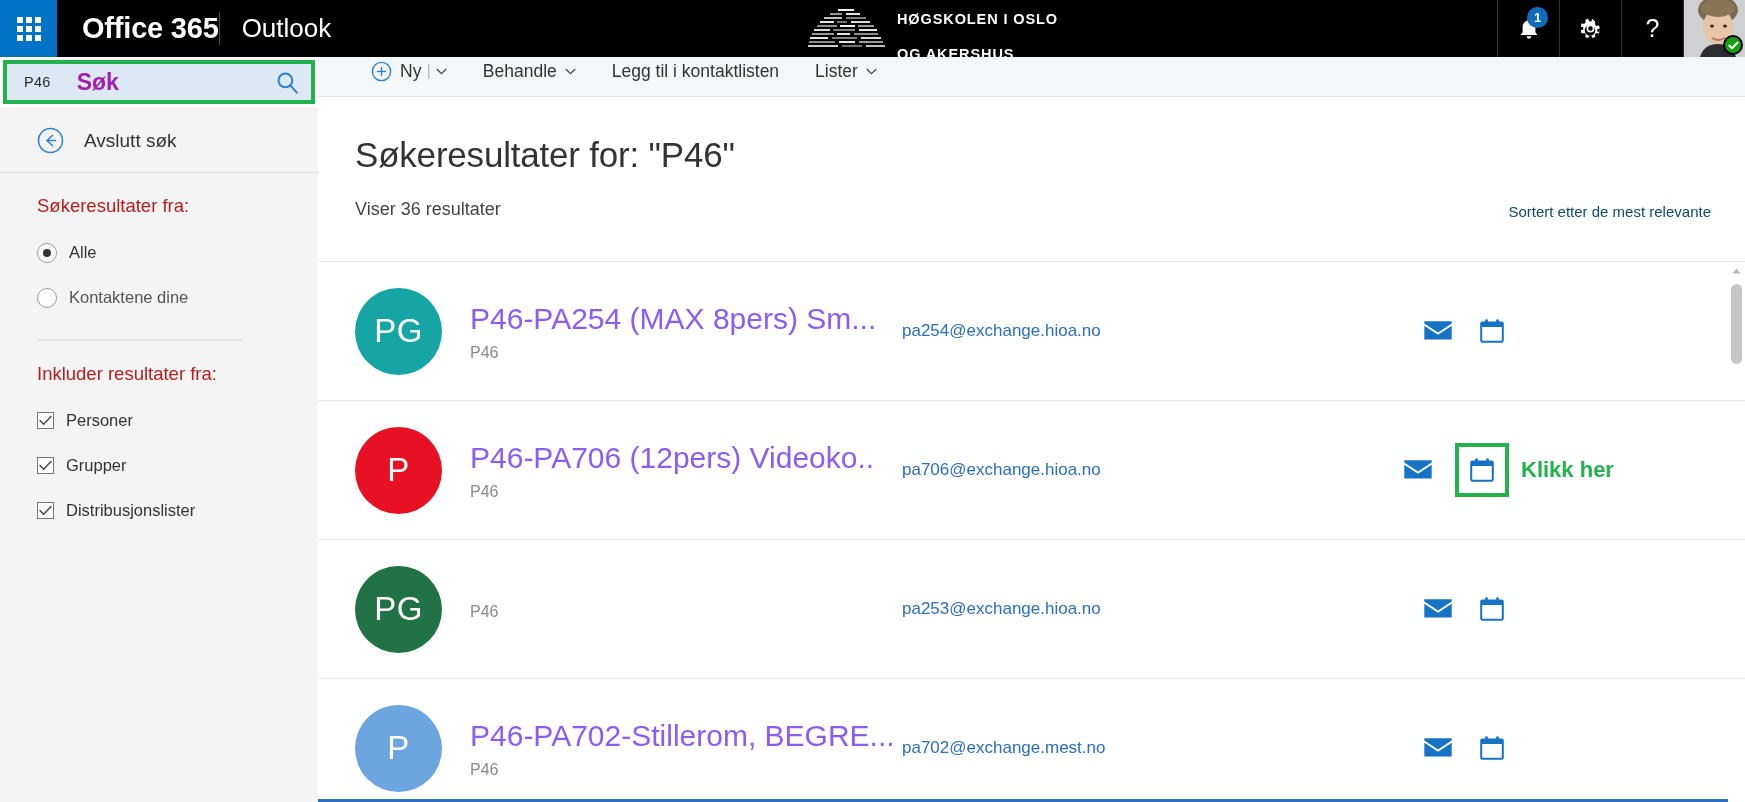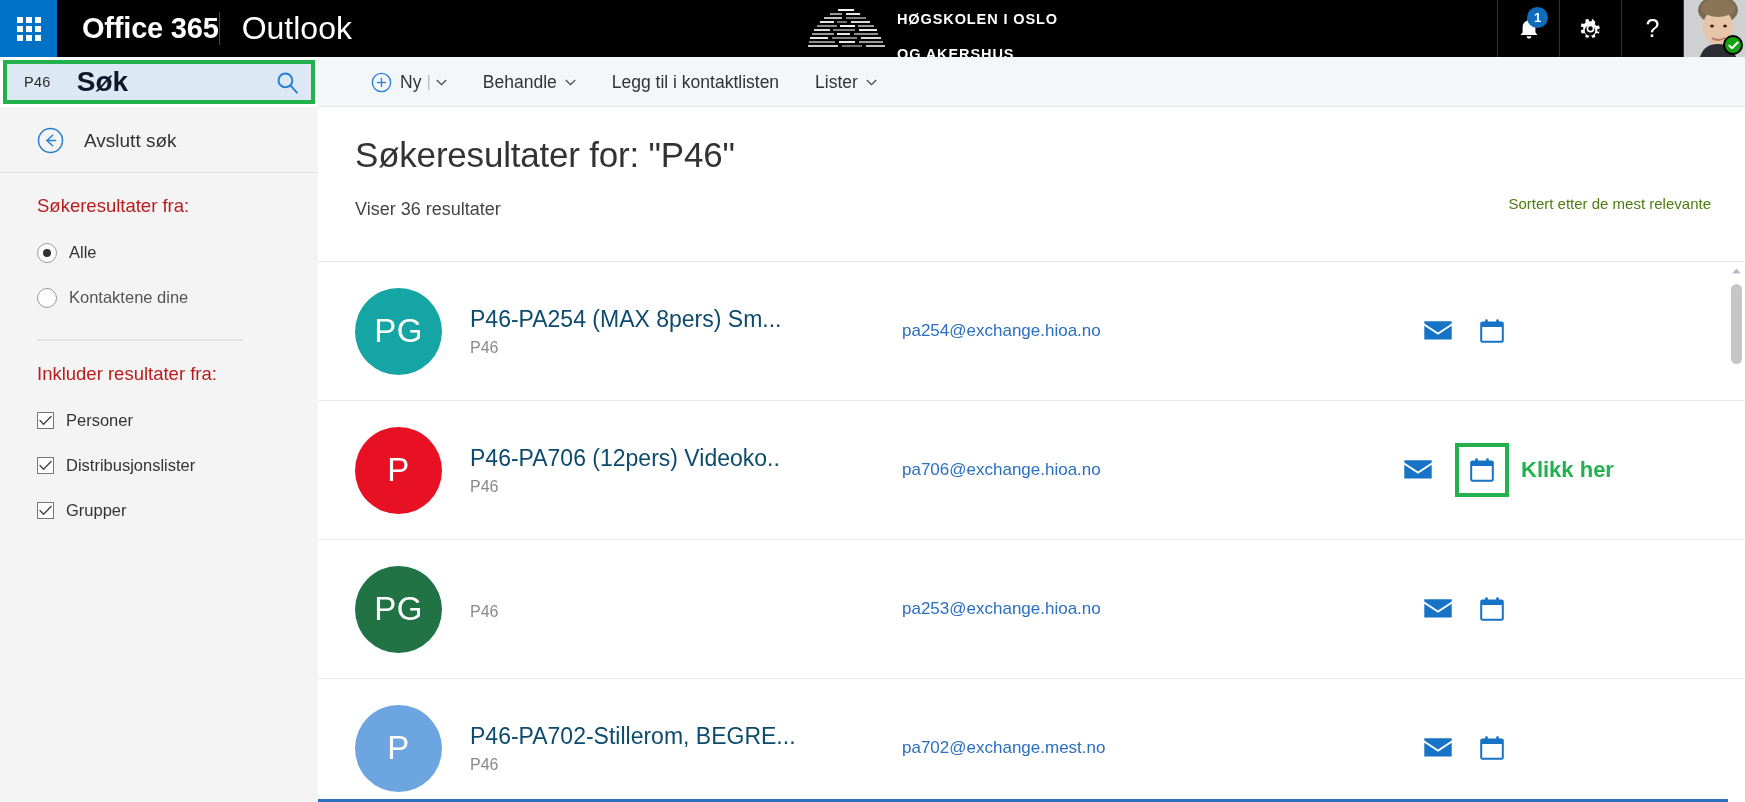--- a/index.html
+++ b/index.html
@@ -41,21 +41,21 @@
     cursor: pointer;
   }
   .suite-divider {
     width: 1px; background: #4a4a4a;
     margin: 12px 0;
   }
   .suite-app {
     display: flex; align-items: center;
     padding: 0 22px;
     color: #ffffff;
-    font-size: 32px;
+    font-size: 26px;
     font-weight: 400;
     cursor: pointer;
   }
   .suite-logo {
     position: absolute;
     left: 808px; top: 6px;
     display: flex; align-items: center; gap: 11px;
     height: 45px;
   }
   .logo-mark { width: 78px; height: 44px; display: block; }
@@ -127,38 +127,38 @@
   }
   .search-scope {
     padding-left: 17px;
     font-size: 14.5px;
     color: #2b2b2b;
     letter-spacing: 0.3px;
   }
   .search-input-txt {
     flex: 1;
     padding-left: 26px;
-    font-size: 28px;
+    font-size: 23px;
     font-weight: 700;
-    color: #0f172a;
+    color: #a21caf;
   }
   .search-icon {
     width: 48px; display: flex; align-items: center; justify-content: center;
     cursor: pointer;
   }
   .search-icon svg { width: 25px; height: 25px; }
 
   
   .command-bar {
     position: absolute;
     left: 318px; top: 57px;
-    width: 1427px; height: 50px;
+    width: 1427px; height: 40px;
     background: #f4f7fa;
     border-bottom: 1px solid #e4e9ee;
-    display: flex; align-items: flex-start;
+    display: flex; align-items: flex-end;
     padding-left: 35px;
     gap: 0px;
   }
   .cmd {
     display: flex; align-items: center; gap: 8px;
     font-size: 17.5px;
     color: #333333;
     padding: 0 18px;
     height: 50px;
     cursor: pointer;
@@ -231,22 +231,22 @@
   }
   .results-title {
     font-size: 35px; color: #333333; font-weight: 400;
     letter-spacing: -0.2px;
   }
   .results-count {
     position: absolute; left: 37px; top: 92px;
     font-size: 18px; color: #444444;
   }
   .results-sort {
-    position: absolute; right: 34px; top: 88px;
-    font-size: 15px; color: #4d7c0f;
+    position: absolute; right: 34px; top: 96px;
+    font-size: 15px; color: #0c4a6e;
     cursor: pointer;
   }
   .results-list {
     position: absolute;
     left: 0; top: 155px;
     width: 1427px; height: 540px;
     overflow: hidden;
   }
   .result-row {
     position: relative;
@@ -257,21 +257,21 @@
     cursor: pointer;
   }
   .r-avatar {
     width: 87px; height: 87px; border-radius: 50%;
     display: flex; align-items: center; justify-content: center;
     color: #ffffff; font-size: 33px; font-weight: 400;
     flex: none; letter-spacing: 0.5px;
   }
   .r-text { margin-left: 28px; width: 360px; }
   .r-name {
-    font-size: 23px; color: #0c4a6e; line-height: 1.25;
+    font-size: 30px; color: #8b5cf6; line-height: 1.25;
     white-space: nowrap;
   }
   .r-sub {
     font-size: 16px; color: #8a8a8a; margin-top: 6px;
   }
   .r-email {
     width: 300px;
     font-size: 17px; color: #2a6fc0;
     margin-left: 72px;
     cursor: pointer;
@@ -523,30 +523,30 @@
       </span>
       <span class="opt-label dark">Personer</span>
     </div>
 
     <div class="opt-row">
       <span class="chk">
         <svg viewBox="0 0 13 11">
             <path d="M1 5.6 L4.6 9.2 L12 1.6" stroke="#444" stroke-width="1.4" fill="none" stroke-linecap="round" stroke-linejoin="round"></path>
           </svg>
       </span>
-      <span class="opt-label dark">Distribusjonslister</span>
+      <span class="opt-label dark">Grupper</span>
     </div>
 
     <div class="opt-row">
       <span class="chk">
         <svg viewBox="0 0 13 11">
             <path d="M1 5.6 L4.6 9.2 L12 1.6" stroke="#444" stroke-width="1.4" fill="none" stroke-linecap="round" stroke-linejoin="round"></path>
           </svg>
       </span>
-      <span class="opt-label dark">Grupper</span>
+      <span class="opt-label dark">Distribusjonslister</span>
     </div>
   </div>
 
 </div>
 
 <div class="main-pane">
 
   <div class="results-head">
     <div class="results-title">Søkeresultater for: "P46"</div>
     <div class="results-count">Viser 36 resultater</div>

